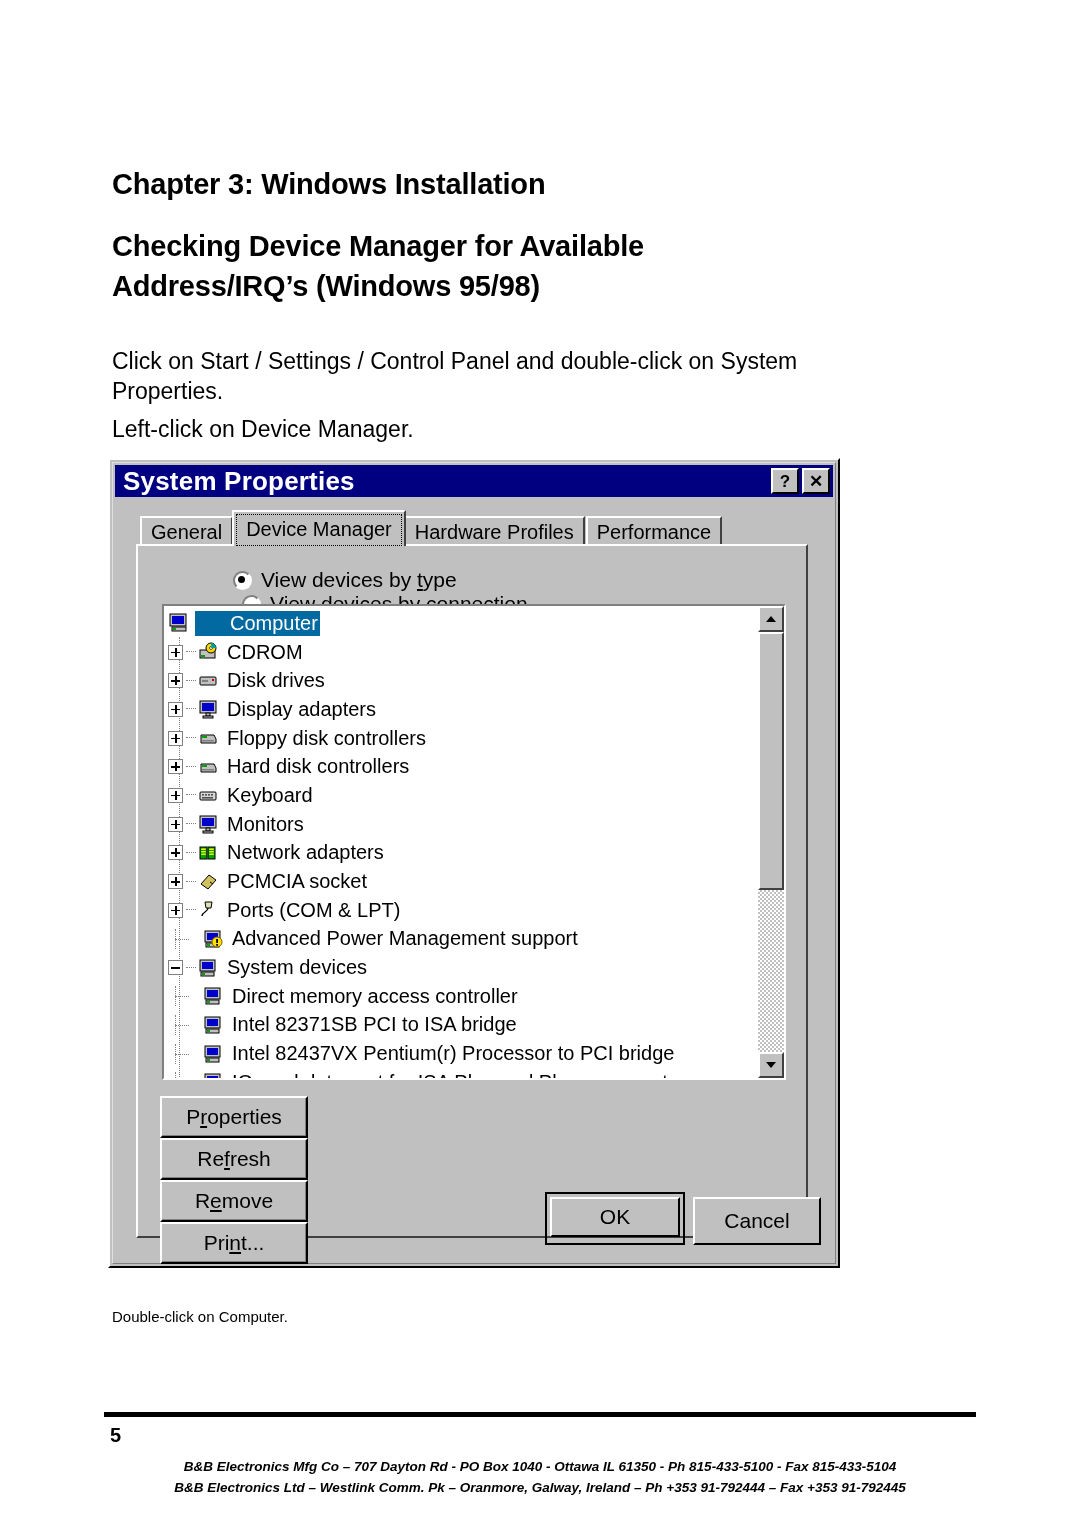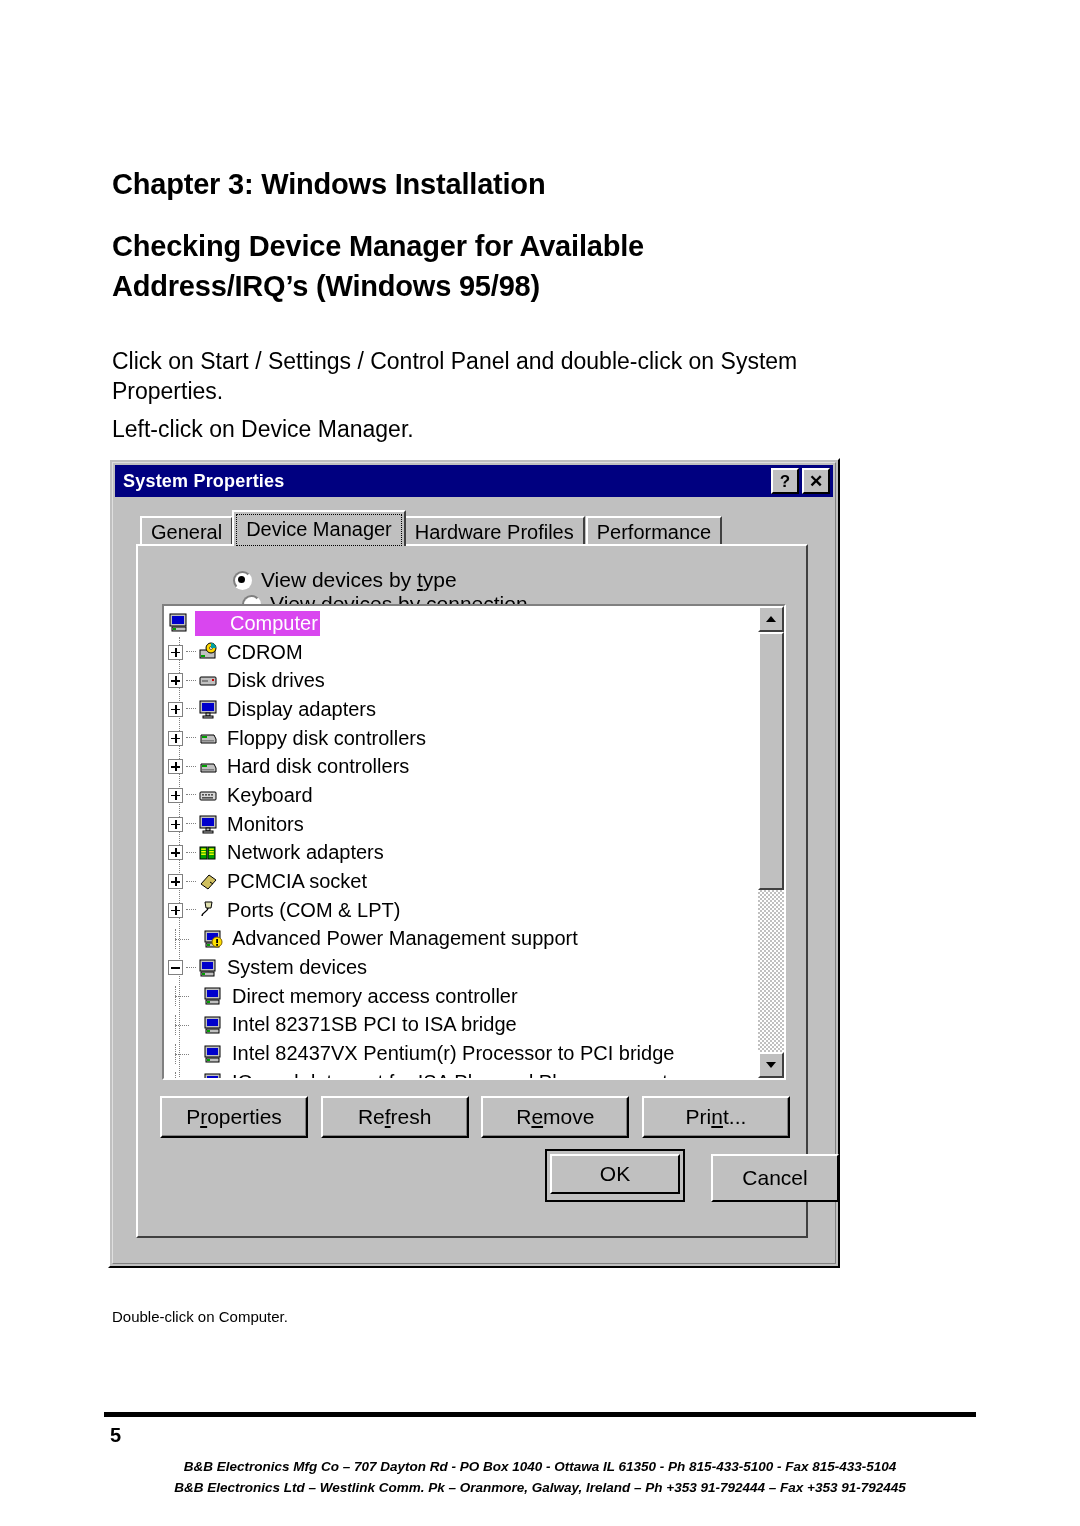--- a/index.html
+++ b/index.html
@@ -130,21 +130,21 @@
     width: 718px;
     height: 32px;
     background: #000080;
     display: flex;
     align-items: center;
     box-sizing: border-box;
     padding: 0 3px 0 8px;
   }
   .title-text {
     color: #ffffff;
-    font-size: 18px;
+    font-size: 26px;
     font-weight: bold;
     letter-spacing: 0.2px;
     flex: 1;
     white-space: nowrap;
   }
   .tb-btn {
     width: 28px;
     height: 26px;
     background: #c0c0c0;
     border-top: 2px solid #ffffff;
@@ -345,21 +345,21 @@
     top: 28px;
     bottom: 0;
     border-left: 1px dotted #808080;
     width: 0;
   }
   .lbl {
     margin-left: 5px;
     padding: 1px 2px;
   }
   .lbl.sel {
-    background: #d946ef;
+    background: #0369a1;
     color: #ffffff;
     padding-left: 35px;
   }
 
   
   .ico {
     width: 22px; height: 20px;
     flex: none;
     position: relative;
     display: inline-block;
@@ -429,20 +429,21 @@
   }
 
   
   .btnrow {
     position: absolute;
     left: 22px;
     top: 550px;
     width: 630px;
     display: flex;
     justify-content: space-between;
+    flex-direction: column;
   }
   .btn {
     width: 148px;
     height: 42px;
     background: #c0c0c0;
     border-top: 2px solid #ffffff;
     border-left: 2px solid #ffffff;
     border-right: 2px solid #000000;
     border-bottom: 2px solid #000000;
     box-sizing: border-box;
@@ -456,23 +457,23 @@
     position: absolute;
     left: 0; top: 0; right: 0; bottom: 0;
     border-right: 1px solid #808080;
     border-bottom: 1px solid #808080;
     pointer-events: none;
   }
 
   .okrow {
     position: absolute;
     left: 435px;
-    top: 689px;
-    display: flex;
-    gap: 26px;
+    top: 732px;
+    display: flex;
+    gap: 8px;
   }
   .btn-ok-wrap {
     padding: 3px;
     border: 2px solid #000000;
     box-sizing: border-box;
   }
   .btn-wide {
     width: 130px;
     height: 40px;
     background: #c0c0c0;

